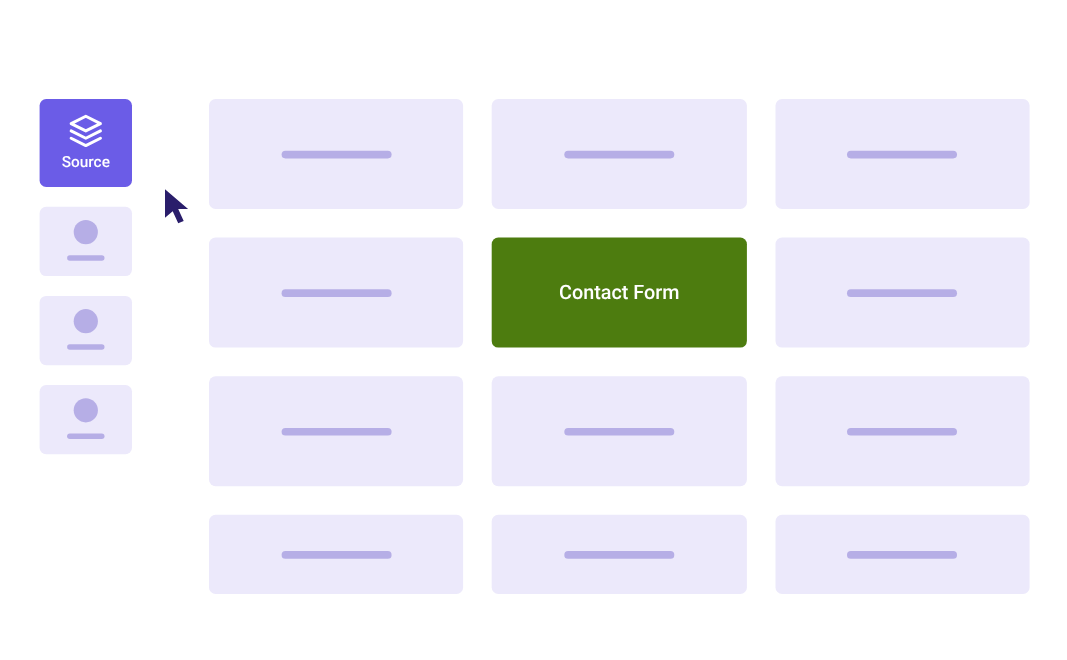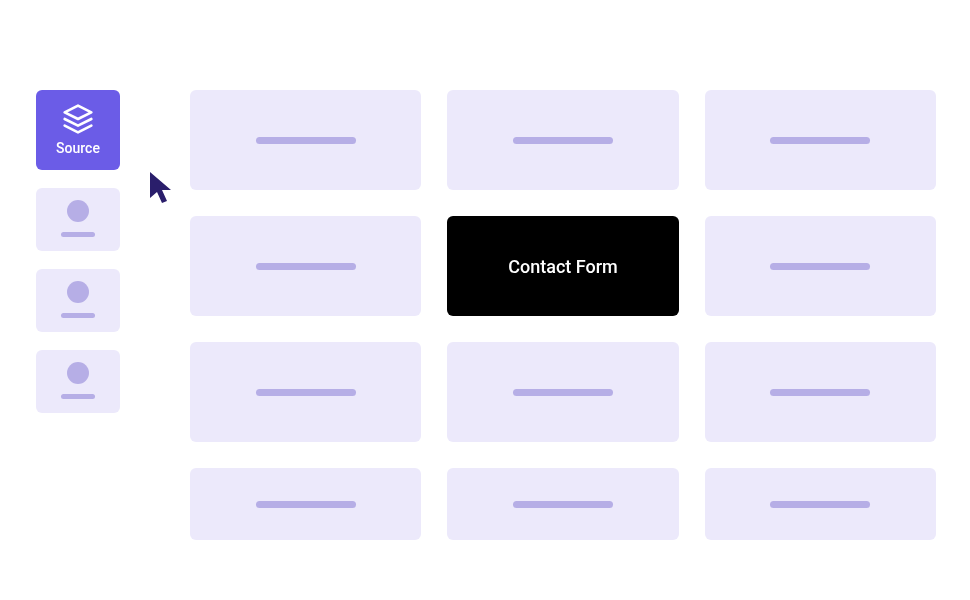--- a/index.html
+++ b/index.html
@@ -85,21 +85,21 @@
     align-items: center;
     justify-content: center;
   }
   .card .placeholder {
     width: 100px;
     height: 7px;
     border-radius: 4px;
     background: #b6aee6;
   }
   .card.selected {
-    background: #000000;
+    background: #4d7c0f;
     color: #fff;
   }
   .card.selected .label {
     color: #ffffff;
     font-size: 18px;
     font-weight: 500;
   }
 
   
   .cursor {

